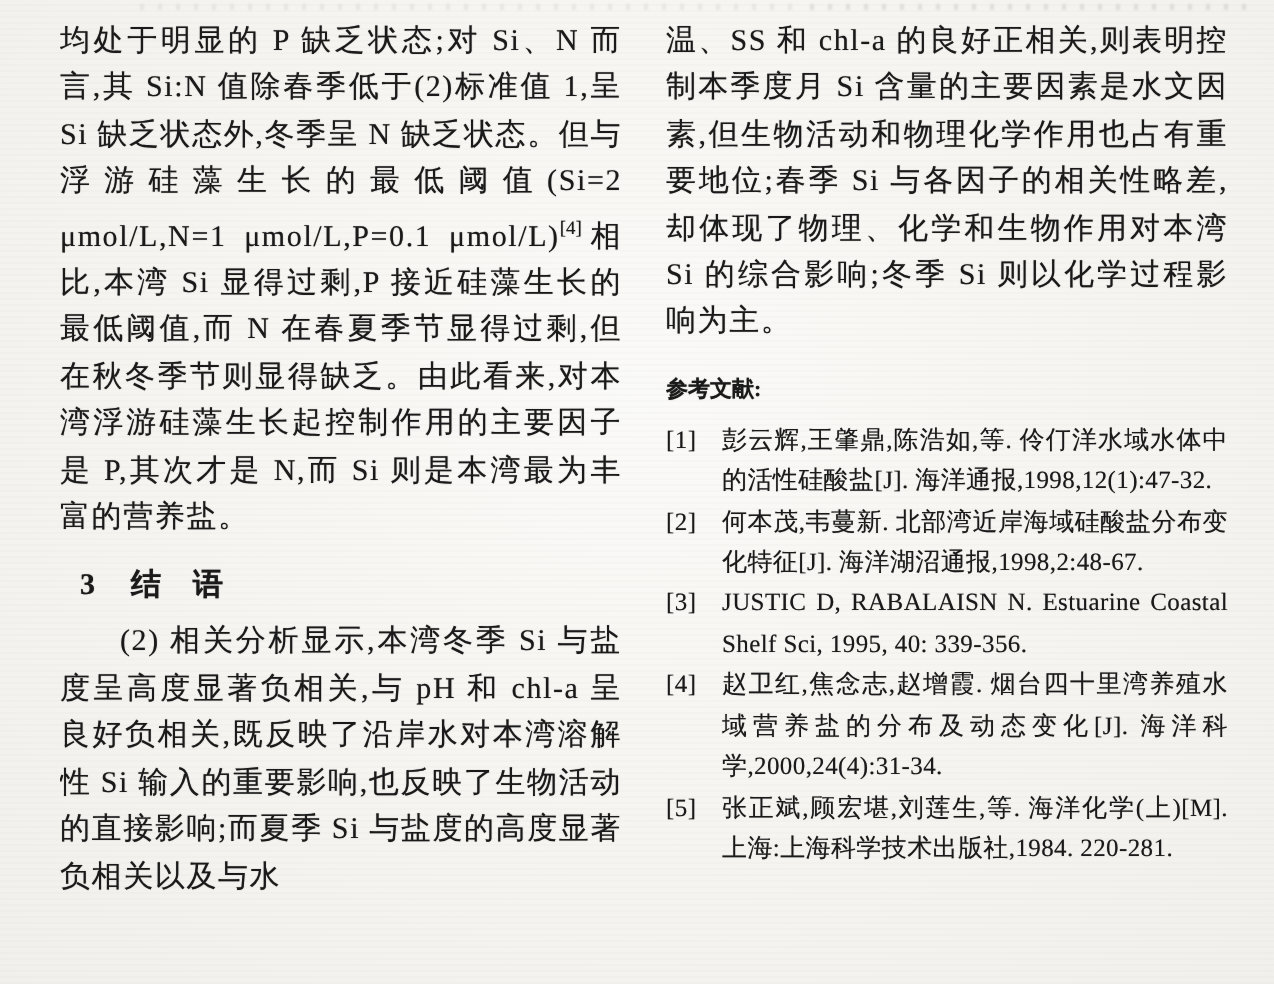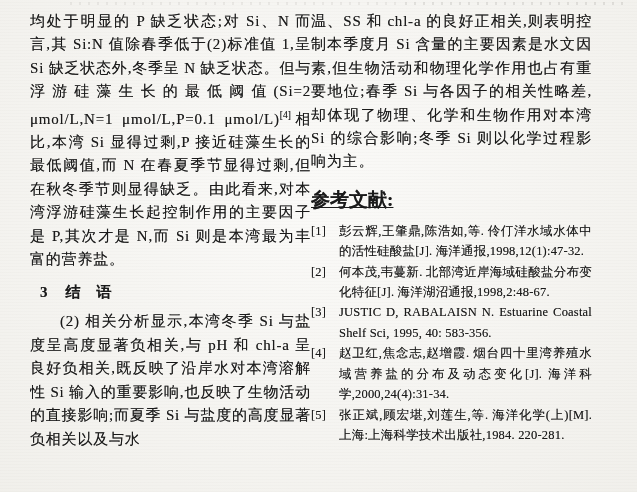--- a/index.html
+++ b/index.html
@@ -17,20 +17,21 @@
       radial-gradient(ellipse at 50% 40%, rgba(255,255,255,0.5), rgba(180,175,165,0.08));
     font-family: "Liberation Serif", "DejaVu Serif", serif;
     color: #1a1a1a;
   }
   .page {
     position: absolute;
     inset: 0;
     padding: 10px 23px 6px 30px;
     box-sizing: border-box;
     display: flex;
+    gap: 22px;
   }
   .col {
     width: 281px;
     flex: none;
     overflow: hidden;
   }
   .body-text {
     font-size: 15px;
     line-height: 23.4px;
     letter-spacing: 0.8px;
@@ -48,24 +49,23 @@
     margin: 12px 0 8px 10px;
     font-size: 15px;
     font-weight: bold;
     letter-spacing: 0;
     text-shadow: 0 0 0.5px rgba(20,20,20,0.6);
   }
   .section-number { margin-right: 18px; }
   .section-title { letter-spacing: 16px; }
   .refs-heading {
     margin: 13px 0 8px 0;
-    font-size: 19px;
+    font-size: 11px;
     font-weight: bold;
     text-shadow: 0 0 0.5px rgba(20,20,20,0.6);
-    text-decoration: underline;
   }
   .ref {
     display: flex;
     font-size: 12.5px;
     line-height: 20.4px;
     letter-spacing: 0.2px;
     text-shadow: 0 0 0.4px rgba(20,20,20,0.5);
   }
   .ref-label {
     width: 20px;
@@ -122,21 +122,21 @@
       <div class="ref">
         <span class="ref-label">[1]</span>
         <span class="ref-text">彭云辉,王肇鼎,陈浩如,等. 伶仃洋水域水体中的活性硅酸盐[J]. 海洋通报,1998,12(1):47-32.</span>
       </div>
       <div class="ref">
         <span class="ref-label">[2]</span>
         <span class="ref-text">何本茂,韦蔓新. 北部湾近岸海域硅酸盐分布变化特征[J]. 海洋湖沼通报,1998,2:48-67.</span>
       </div>
       <div class="ref">
         <span class="ref-label">[3]</span>
-        <span class="ref-text">JUSTIC D, RABALAISN N. Estuarine Coastal Shelf Sci, 1995, 40: 583-356.</span>
+        <span class="ref-text">JUSTIC D, RABALAISN N. Estuarine Coastal Shelf Sci, 1995, 40: 339-356.</span>
       </div>
       <div class="ref">
         <span class="ref-label">[4]</span>
         <span class="ref-text">赵卫红,焦念志,赵增霞. 烟台四十里湾养殖水域营养盐的分布及动态变化[J]. 海洋科学,2000,24(4):31-34.</span>
       </div>
       <div class="ref">
         <span class="ref-label">[5]</span>
         <span class="ref-text">张正斌,顾宏堪,刘莲生,等. 海洋化学(上)[M]. 上海:上海科学技术出版社,1984. 220-281.</span>
       </div>
     </div>

